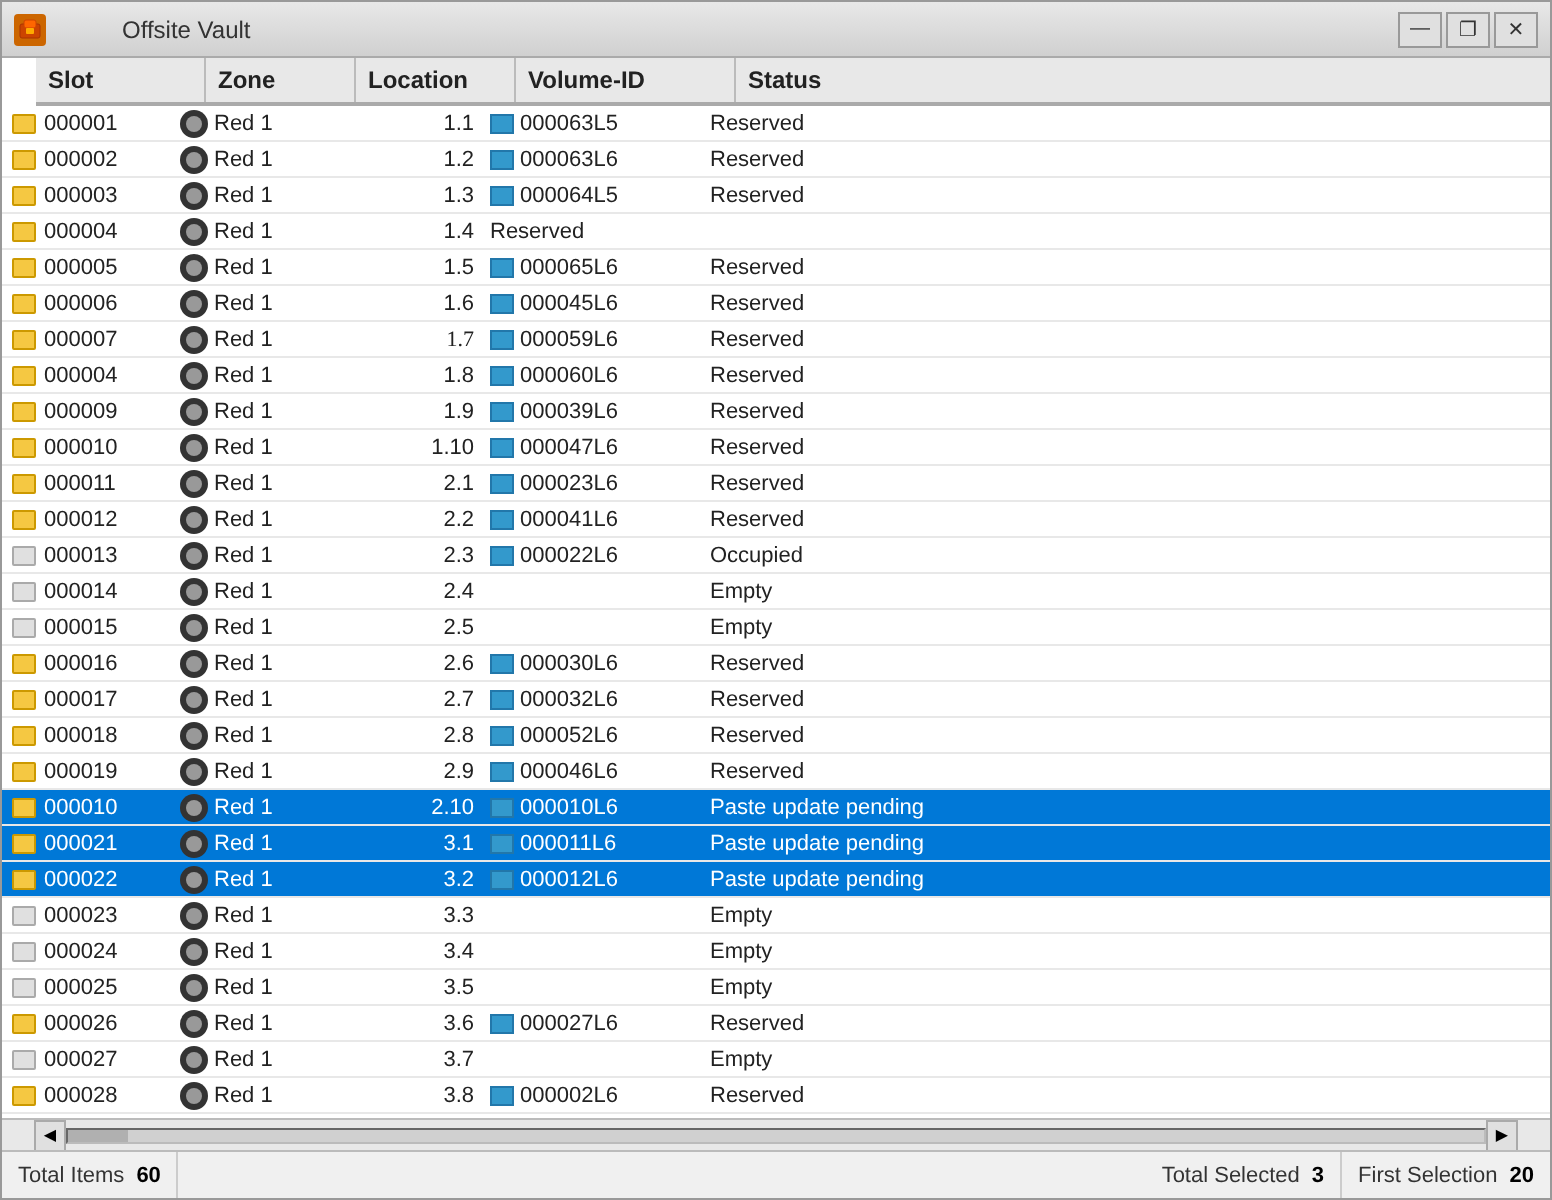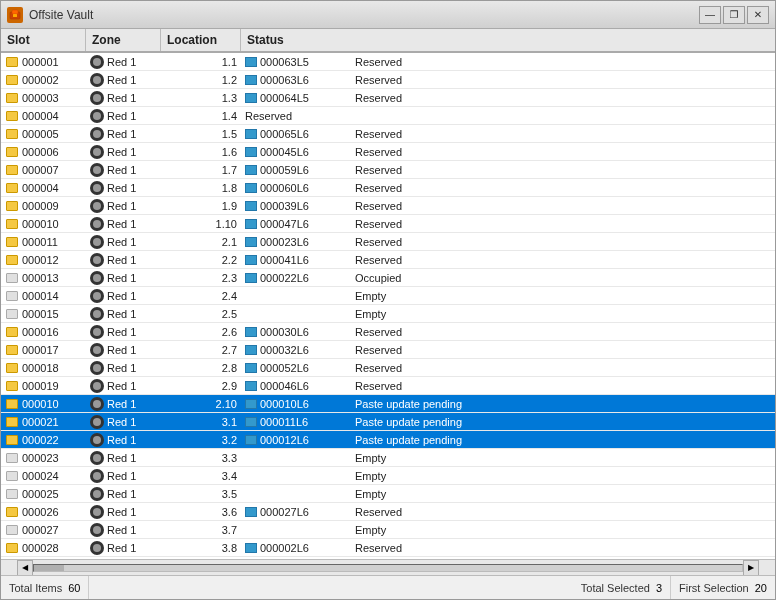--- a/index.html
+++ b/index.html
@@ -20,20 +20,21 @@
       flex-direction: column;
     }
     .title-bar {
       background: linear-gradient(to bottom, #e8e8e8, #d0d0d0);
       height: 28px;
       display: flex;
       align-items: center;
       padding: 0 6px;
       border-bottom: 1px solid #aaa;
       flex-shrink: 0;
+      gap: 32px;
     }
     .title-bar-icon {
       width: 16px;
       height: 16px;
       margin-right: 6px;
       background: #cc6600;
       border-radius: 2px;
       display: flex;
       align-items: center;
       justify-content: center;
@@ -77,20 +78,21 @@
       display: flex;
       flex-direction: column;
     }
 
     .table-header {
       display: grid;
       grid-template-columns: 85px 75px 80px 110px 1fr;
       background: #e8e8e8;
       border-bottom: 2px solid #aaa;
       flex-shrink: 0;
+      margin-left: 17px;
     }
     .th {
       padding: 4px 6px;
       font-weight: bold;
       color: #222;
       border-right: 1px solid #bbb;
       font-size: 12px;
     }
     .th:last-child { border-right: none; }
 
@@ -226,21 +228,21 @@
       border-right: 1px solid #ccc;
     }
     .status-label {
       font-size: 11px;
       color: #333;
       margin-right: 6px;
     }
     .status-value {
       font-size: 11px;
       color: #000;
-      font-weight: normal;
+      font-weight: bold;
     }
     .status-section-right {
       display: flex;
       align-items: center;
       padding: 0 8px;
       height: 100%;
     }
   </style>
 </head>
 <body>
@@ -263,20 +265,21 @@
     </div>
   </div>
 
   <div class="content-area">
     <div class="table-container">
 
       <div class="table-header">
         <div class="th">Slot</div>
         <div class="th">Zone</div>
         <div class="th">Location</div>
+        <div class="th">Volume-ID</div>
         <div class="th">Status</div>
       </div>
 
       <div class="table-body" id="tableBody">
       <div class="table-row">
             <div class="cell cell-slot">
               <div class="slot-icon">
                 <div class="slot-icon-tape"></div>
               </div>
               <span>000001</span>
@@ -396,21 +399,21 @@
                 <div class="slot-icon-tape"></div>
               </div>
               <span>000007</span>
             </div>
             <div class="cell">
               <div class="zone-icon">
                 <div class="zone-icon-inner"></div>
               </div>
               <span style="margin-left: 3px;">Red 1</span>
             </div>
-            <div class="cell" style="justify-content: flex-end;">1.7</div>
+            <div class="cell" style="justify-content: flex-end; font-family: Liberation Serif, serif;">1.7</div>
             <div class="cell">
               <div class="vol-icon"></div>
               <span>000059L6</span>
             </div>
             <div class="cell">Reserved</div>
           </div>
           <div class="table-row">
             <div class="cell cell-slot">
               <div class="slot-icon">
                 <div class="slot-icon-tape"></div>

